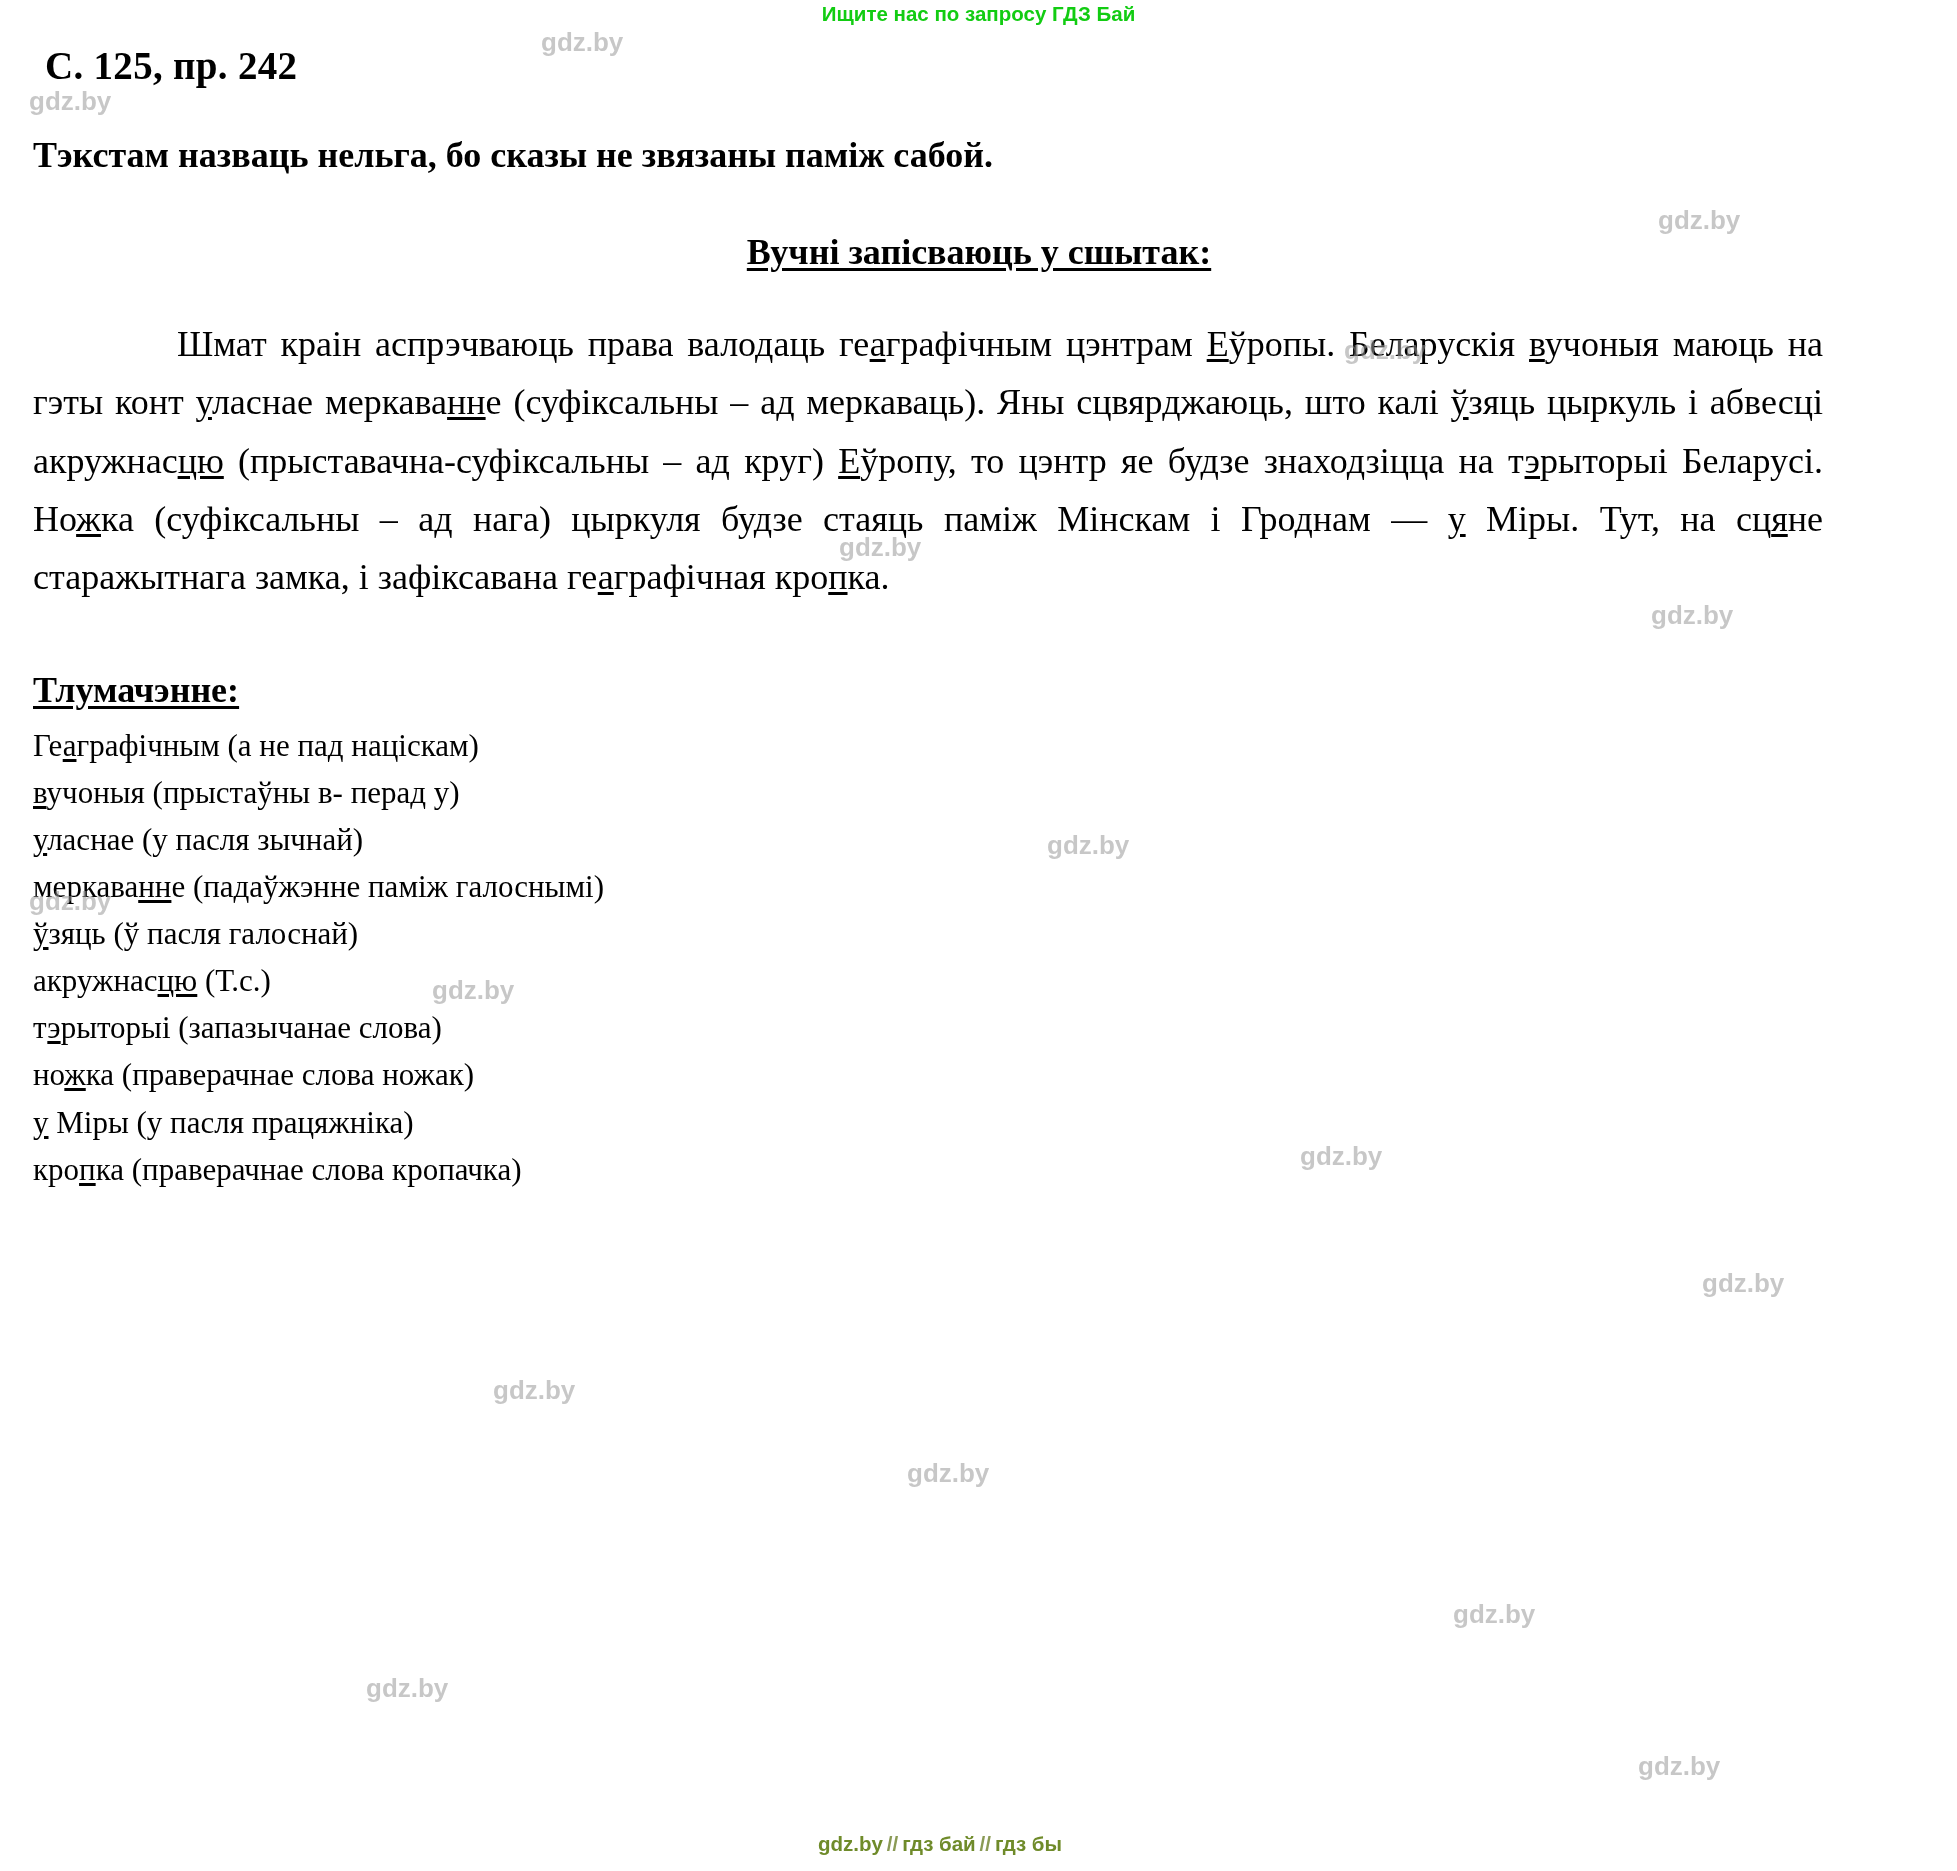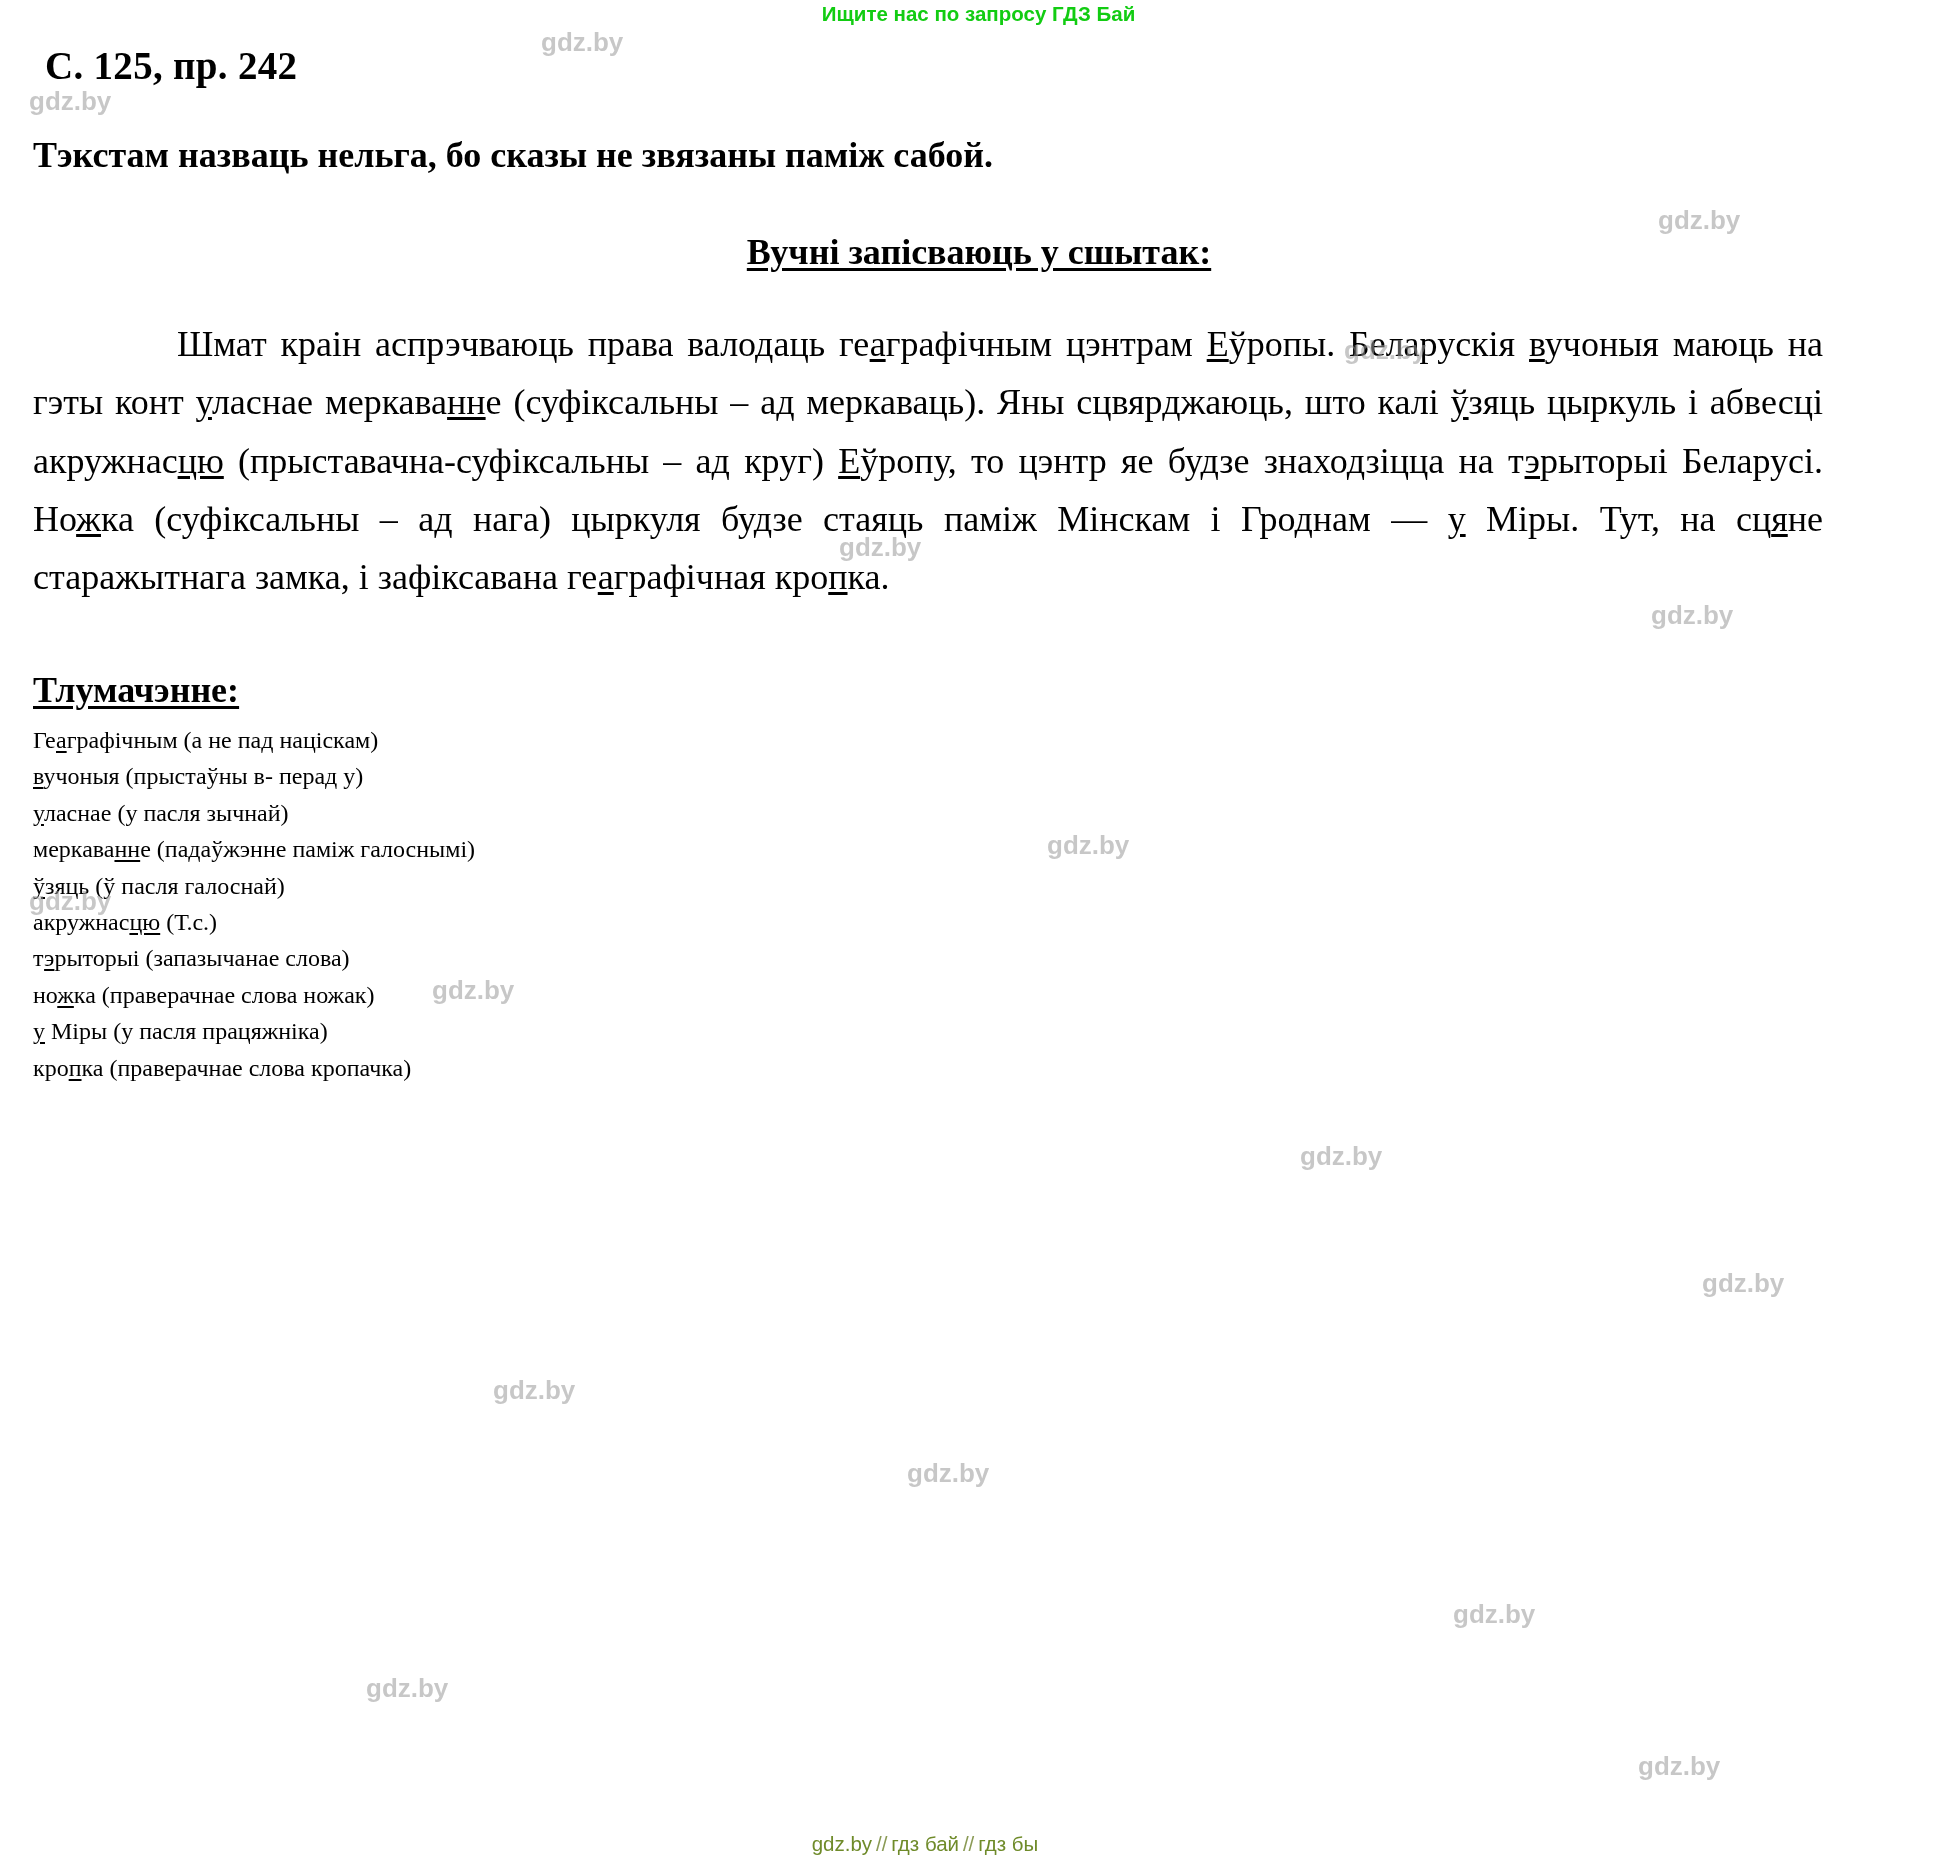--- a/index.html
+++ b/index.html
@@ -41,24 +41,25 @@
     white-space: nowrap;
   }
 
   .bottom-banner {
     position: absolute;
     bottom: 15.6px;
     left: 0;
     width: 1850px;
     text-align: center;
     font-family: "Liberation Sans", sans-serif;
-    font-weight: normal;
+    font-weight: bold;
     font-size: 20.5px;
     color: #7d8f3f;
     white-space: nowrap;
+    padding-left: 15px;
   }
   .bottom-banner .seg { color: #6f8b2a; }
   .bottom-banner .sep { color: #8a9a55; padding: 0 3.9px; }
 
   
   .page {
     position: absolute;
     left: 0;
     top: 0;
     width: 1957px;
@@ -114,21 +115,21 @@
     margin: 62px 0 9.8px 0;
     line-height: 1.2;
   }
 
   .gloss-list {
     list-style: none;
     margin: 0;
     padding: 0;
   }
   .gloss-list li {
-    font-size: 24px;
+    font-size: 31px;
     line-height: 1.52;
     white-space: nowrap;
   }
 
   b { font-weight: normal; }
   u { text-decoration: underline; text-underline-offset: 2.9px; }
 </style>
 </head>
 <body>
 

